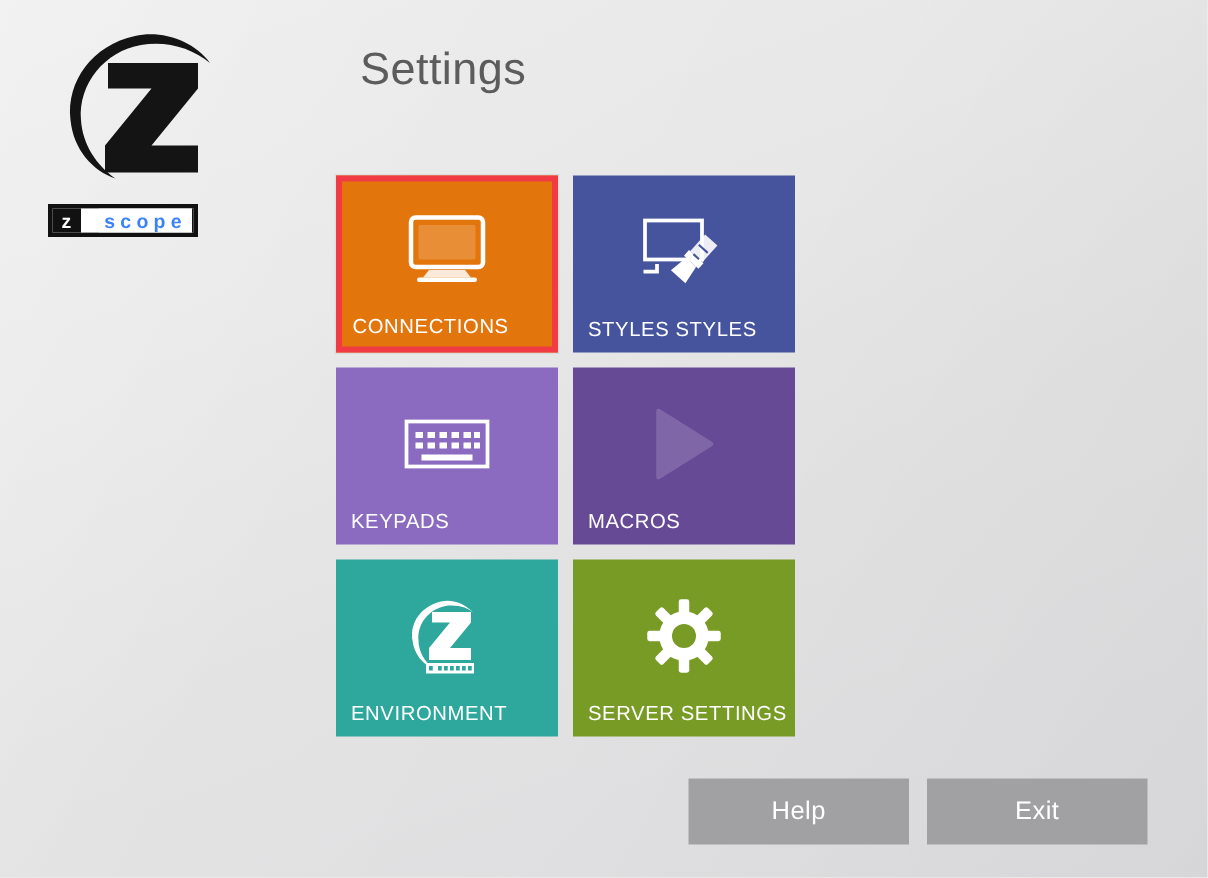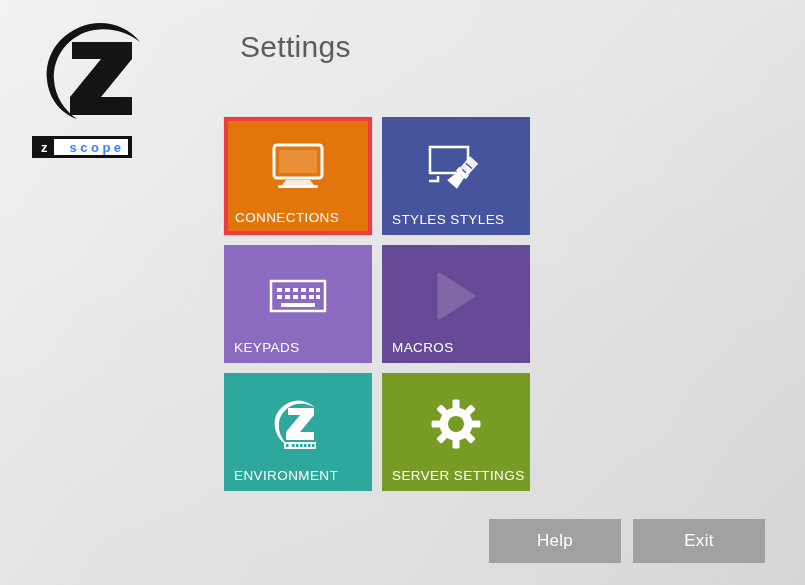--- a/index.html
+++ b/index.html
@@ -200,21 +200,21 @@
     position: absolute;
     left: 0;
     right: 0;
     bottom: 22px;
     display: flex;
     justify-content: flex-end;
     gap: 12px;
     padding-right: 40px;
   }
   .footer-btn {
-    width: 132px;
+    width: 147px;
     height: 44px;
     background: #a1a1a4;
     color: #ffffff;
     border: none;
     font-family: "Liberation Sans", sans-serif;
     font-size: 17px;
     font-weight: 400;
     letter-spacing: 0.3px;
     cursor: pointer;
     display: flex;

